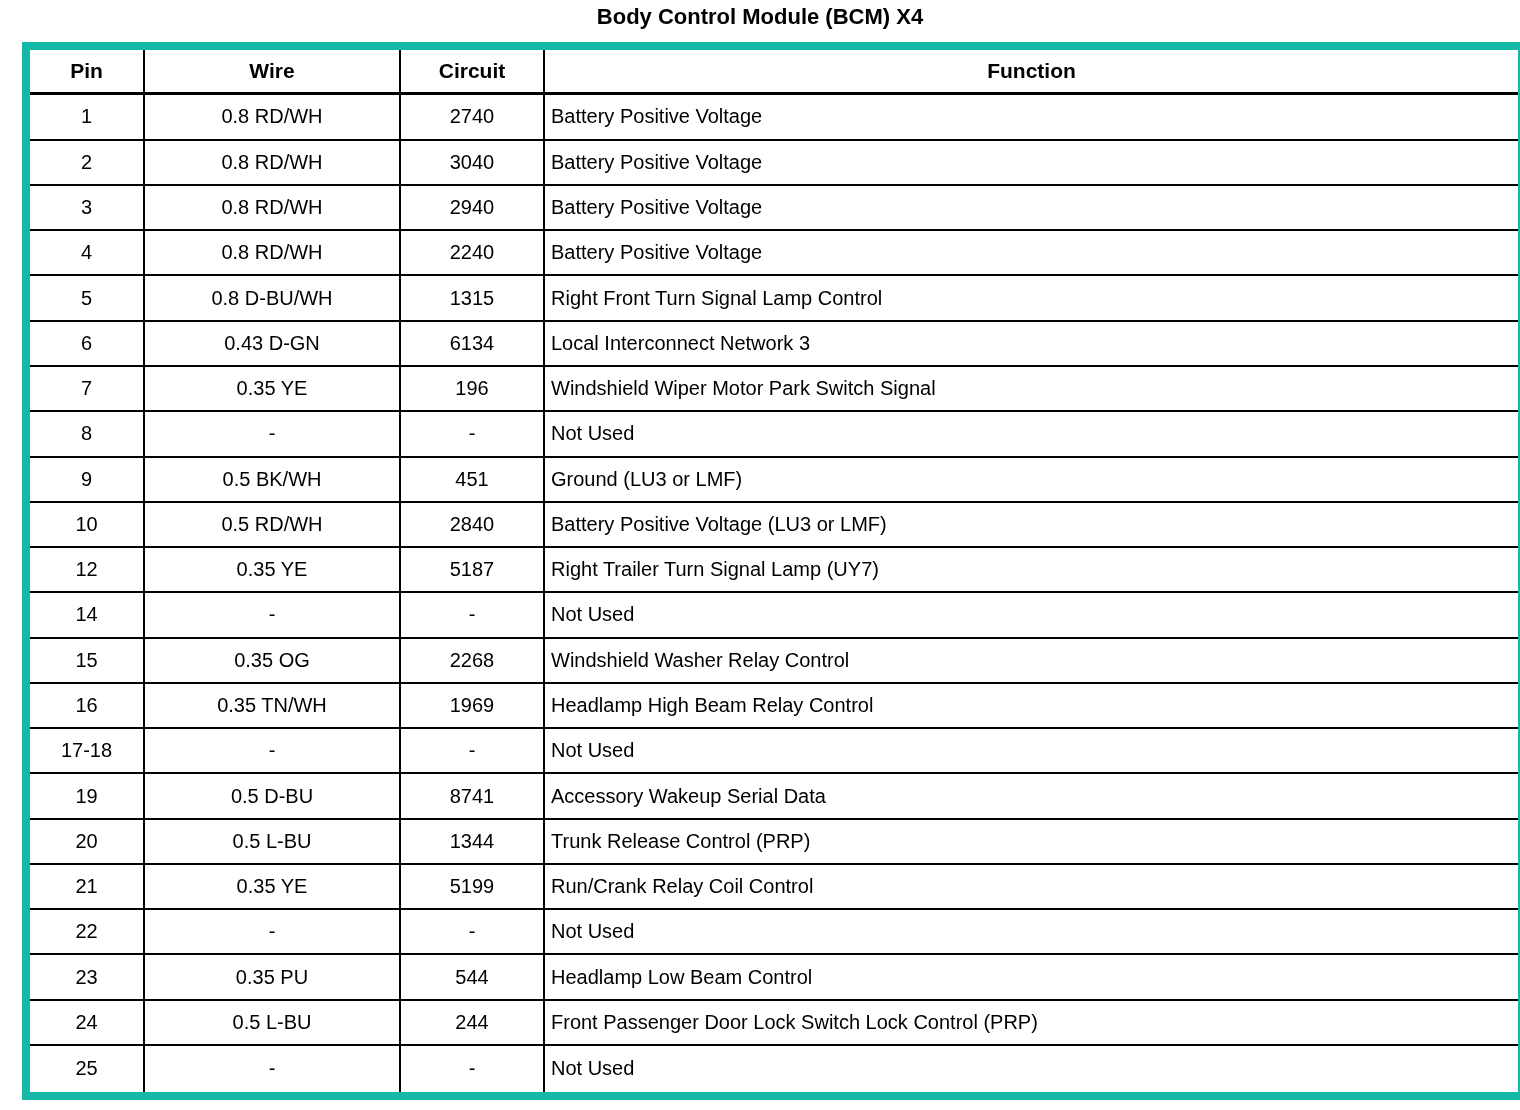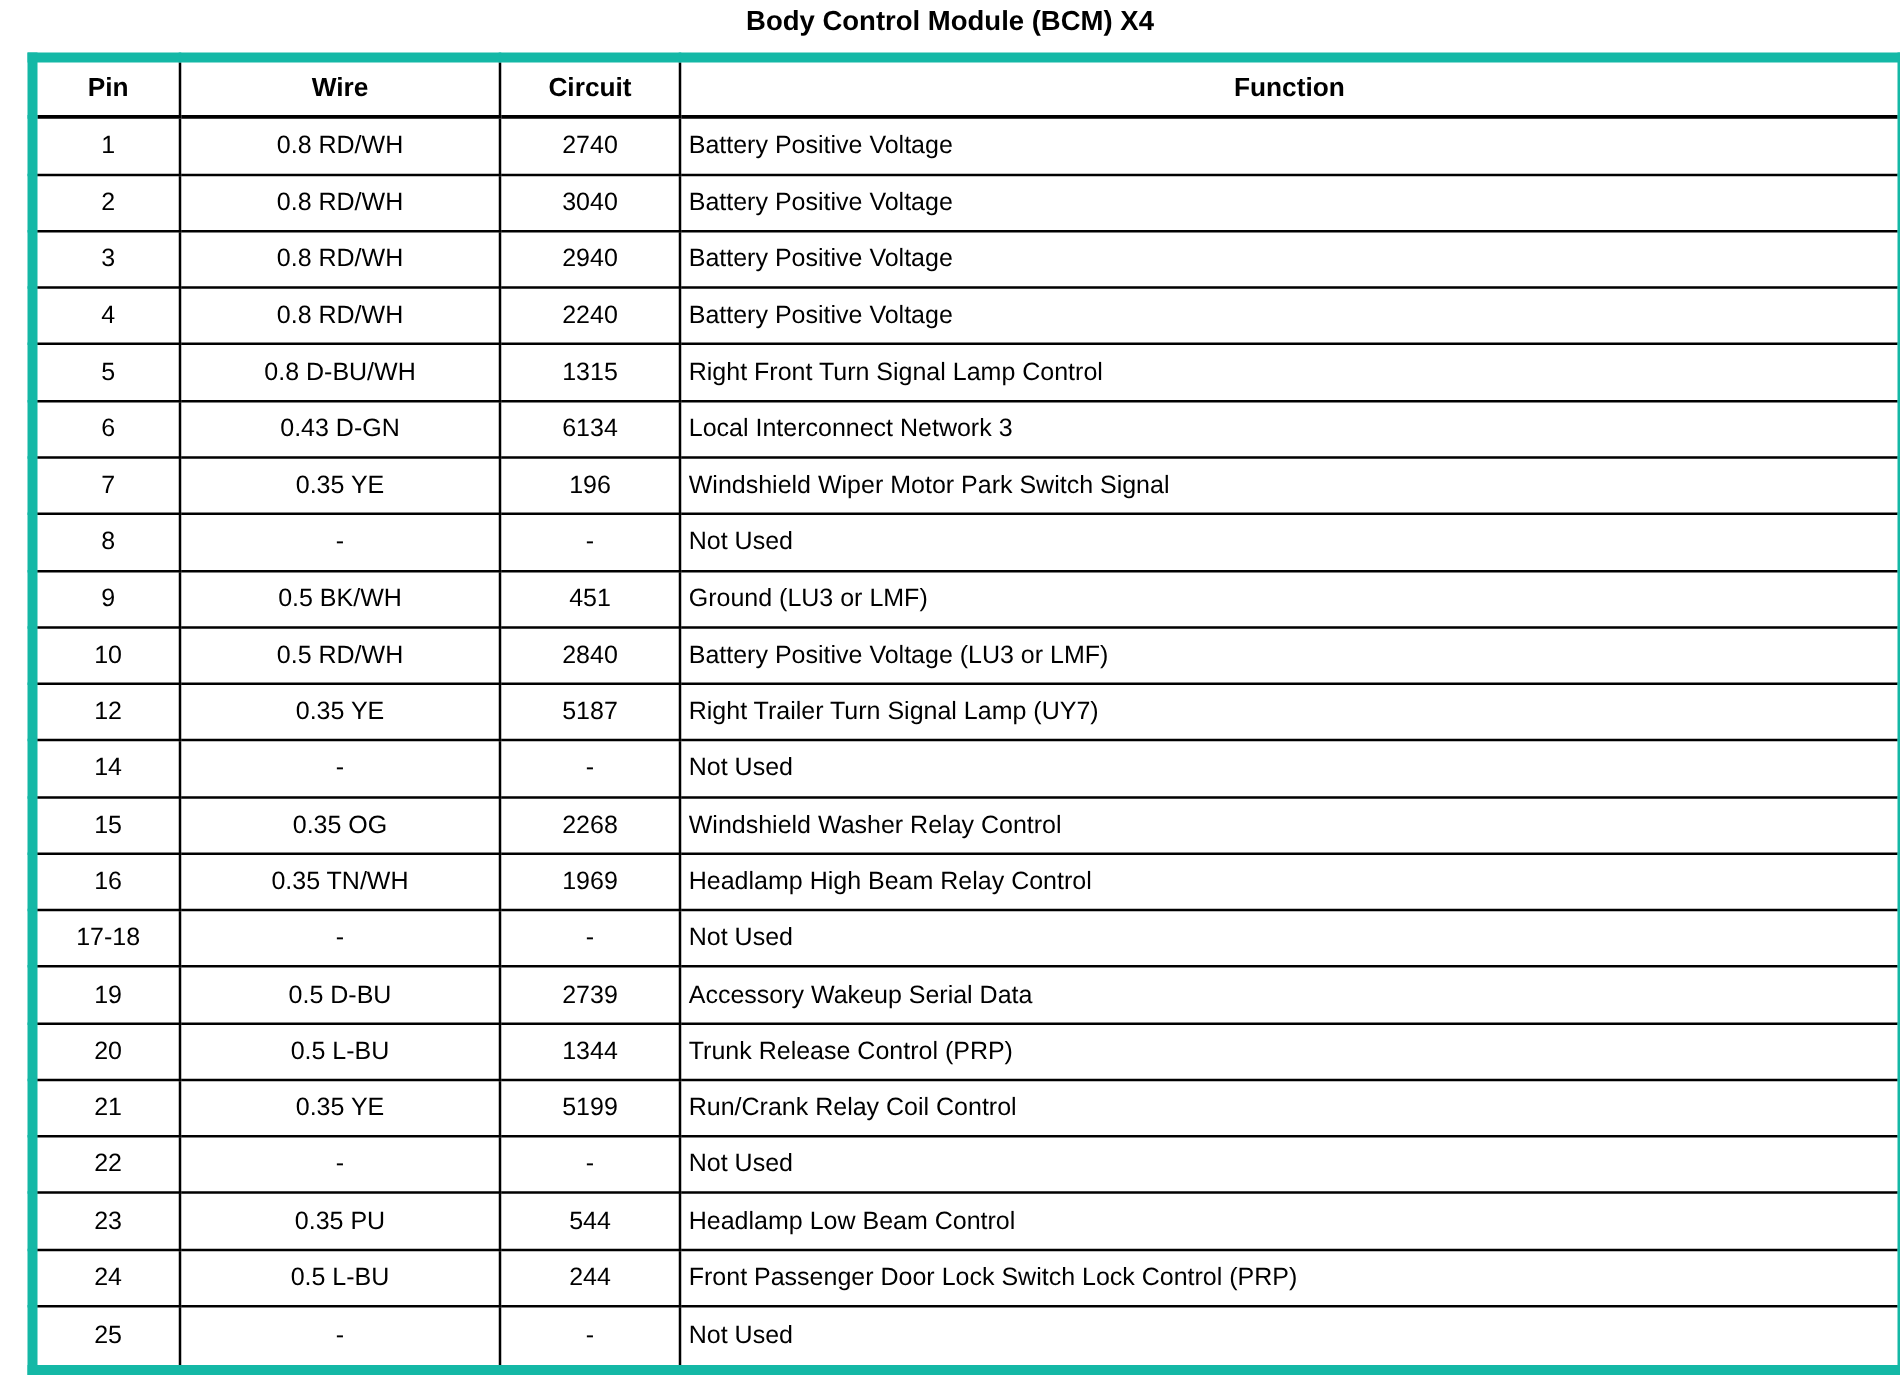--- a/index.html
+++ b/index.html
@@ -171,21 +171,21 @@
   </tr>
         <tr>
     <td>17-18</td>
     <td>-</td>
     <td>-</td>
     <td class="fn">Not Used</td>
   </tr>
         <tr>
     <td>19</td>
     <td>0.5 D-BU</td>
-    <td>2739</td>
+    <td>8741</td>
     <td class="fn">Accessory Wakeup Serial Data</td>
   </tr>
         <tr>
     <td>20</td>
     <td>0.5 L-BU</td>
     <td>1344</td>
     <td class="fn">Trunk Release Control (PRP)</td>
   </tr>
         <tr>
     <td>21</td>

